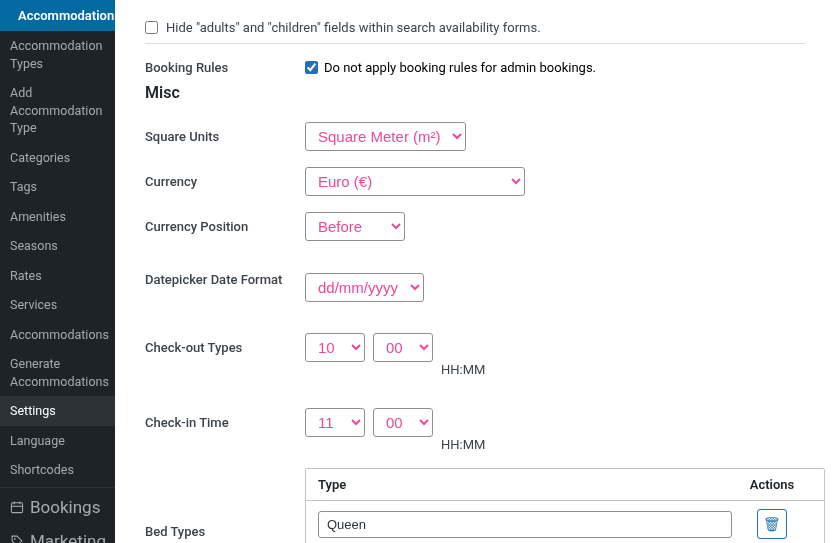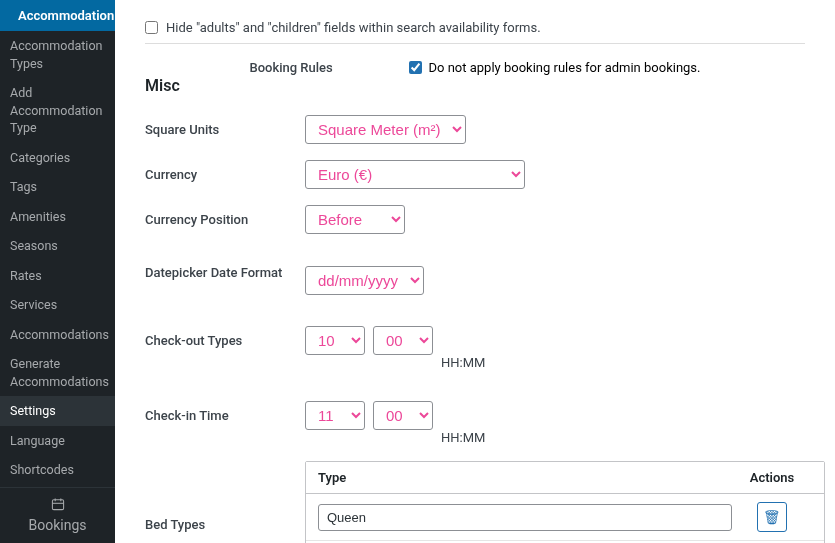--- a/index.html
+++ b/index.html
@@ -46,25 +46,24 @@
     .sidebar-item.active { background: #2c3338; color: #fff; }
     .sidebar-section {
       border-top: 1px solid #2c3338;
       margin-top: 2px;
       padding-top: 2px;
     }
     .sidebar-item-group {
       display: flex;
       align-items: center;
       gap: 6px;
-      padding: 7px 22px;
+      padding: 7px 10px;
       cursor: pointer;
       color: #a7aaad;
-      font-size: 14px;
-      flex-direction: column;
+      font-size: 17px;
     }
     .sidebar-item-group svg { width: 14px; height: 14px; fill: currentColor; flex-shrink: 0; }
 
     
     .main-content {
       flex: 1;
       background: #f0f0f1;
       overflow-y: auto;
       padding: 0;
     }
@@ -130,22 +129,21 @@
     .select-before { min-width: 100px; }
     .select-date { min-width: 110px; margin-top: 16px; }
     .select-time { min-width: 60px; }
 
     .hhmm-label { font-size: 13px; color: #3c434a; margin-top: 44px; }
 
     
     .booking-rules-row {
       display: flex;
       align-items: center;
-      margin-bottom: 1px;
-      justify-content: center;
+      margin-bottom: 8px;
     }
     .booking-rules-label {
       width: 160px;
       font-size: 13px;
       color: #3c434a;
       font-weight: 500;
       flex-shrink: 0;
     }
     .booking-rules-control {
       display: flex;

